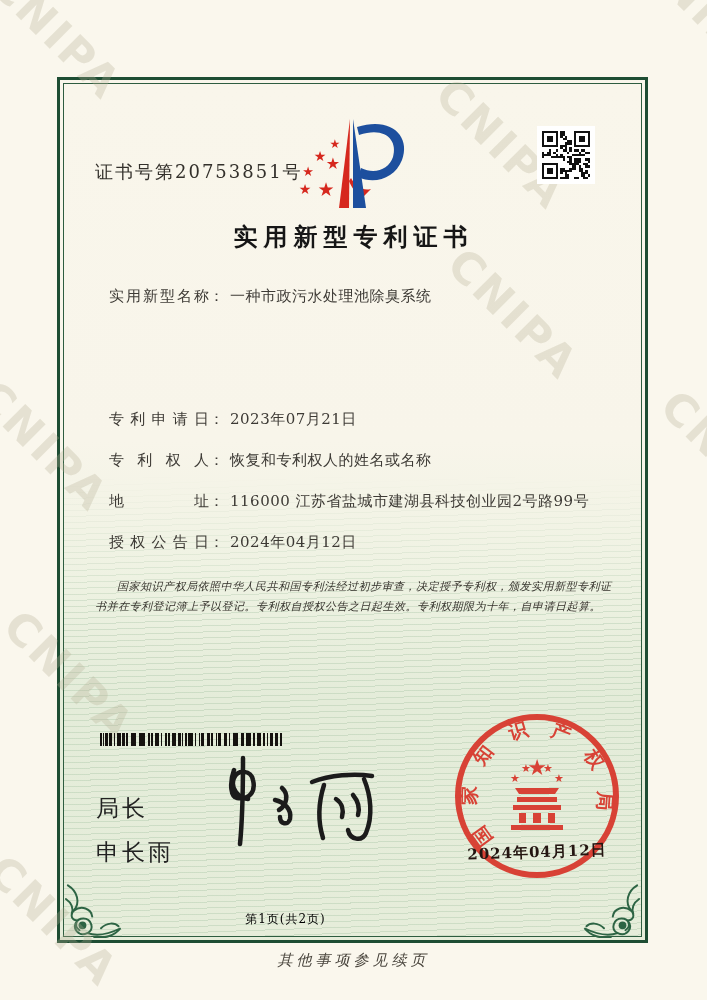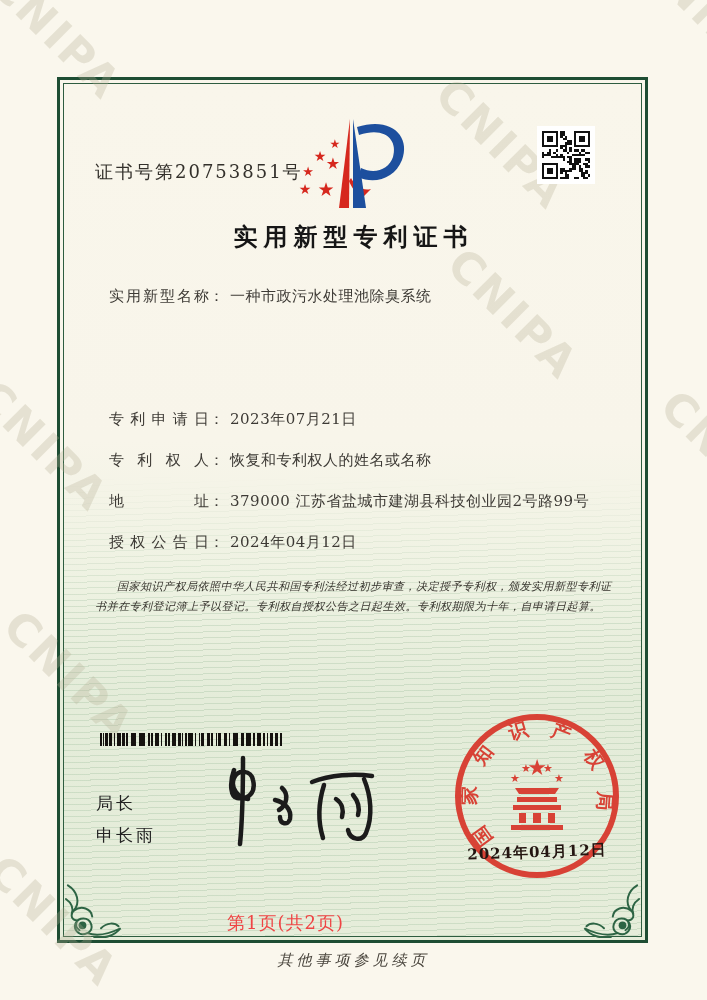--- a/index.html
+++ b/index.html
@@ -51,29 +51,29 @@
   .fvalue{letter-spacing:.5px;}
   .grant-no{position:absolute; left:350px; top:0;}
   .paras{position:absolute; left:95px; top:577px; width:518px; font-size:11px; line-height:1.78; color:#36332d; letter-spacing:.5px;}
   .paras p{margin:0 0 9px 0; text-indent:2em; font-style:italic;}
   .barcode{
     position:absolute; left:100px; top:733px; width:183px; height:13px;
     background-image:
       repeating-linear-gradient(90deg,#15120f 0 2px,transparent 2px 5px,#15120f 5px 8px,transparent 8px 10px,#15120f 10px 11px,transparent 11px 14px,#15120f 14px 15px,transparent 15px 17px),
       repeating-linear-gradient(90deg,transparent 0 3px,#15120f 3px 4px,transparent 4px 9px,#15120f 9px 12px,transparent 12px 19px,#15120f 19px 21px,transparent 21px 23px);
   }
-  .director{position:absolute; left:96px; top:787px; font-size:17px; color:#222; line-height:1.9; letter-spacing:3px;
+  .director{position:absolute; left:96px; top:787px; font-size:23px; color:#222; line-height:1.9; letter-spacing:3px;
     font-family:"DejaVu Sans","Liberation Sans",sans-serif;}
   .signature{position:absolute; left:196px; top:752px;}
   .seal{position:absolute; left:453px; top:712px; width:168px; height:168px;}
   .seal-date{
     position:absolute; left:453px; top:843px; width:168px; text-align:center;
     font-size:15px; font-weight:bold; color:#241511; letter-spacing:1px; transform:rotate(-2deg);
   }
-  .page-info{position:absolute; left:0; top:911px; width:571px; text-align:center; font-size:18px; color:#ef4444; letter-spacing:1px;}
+  .page-info{position:absolute; left:0; top:911px; width:571px; text-align:center; font-size:12px; color:#000000; letter-spacing:1px;}
   .footer-note{position:absolute; left:0; top:951px; width:707px; text-align:center; font-size:15px; color:#4a463e; letter-spacing:4px; font-style:italic;}
 </style>
 </head>
 <body>
 
 <div class="page">
 
   <div class="frame">
     <div class="frame-inner">
       <div class="waves"></div>
@@ -271,21 +271,21 @@
     <div class="field-row" style="top:287px">
       <span class="flabel">实用新型名称</span><span class="fcolon">：</span><span class="fvalue">一种市政污水处理池除臭系统</span>
     </div>
     <div class="field-row" style="top:410px">
       <span class="flabel">专利申请日</span><span class="fcolon">：</span><span class="fvalue">2023年07月21日</span>
     </div>
     <div class="field-row" style="top:451px">
       <span class="flabel">专利权人</span><span class="fcolon">：</span><span class="fvalue">恢复和专利权人的姓名或名称</span>
     </div>
     <div class="field-row" style="top:492px">
-      <span class="flabel">地址</span><span class="fcolon">：</span><span class="fvalue">379000 江苏省盐城市建湖县科技创业园2号路99号</span>
+      <span class="flabel">地址</span><span class="fcolon">：</span><span class="fvalue">116000 江苏省盐城市建湖县科技创业园2号路99号</span>
     </div>
     <div class="field-row" style="top:533px;width:520px">
       <span class="flabel">授权公告日</span><span class="fcolon">：</span><span class="fvalue">2024年04月12日</span>
     </div>
 
     <div class="paras">
       <p>国家知识产权局依照中华人民共和国专利法经过初步审查，决定授予专利权，颁发实用新型专利证书并在专利登记簿上予以登记。专利权自授权公告之日起生效。专利权期限为十年，自申请日起算。</p>
     </div>
 
     <div class="barcode"></div>

